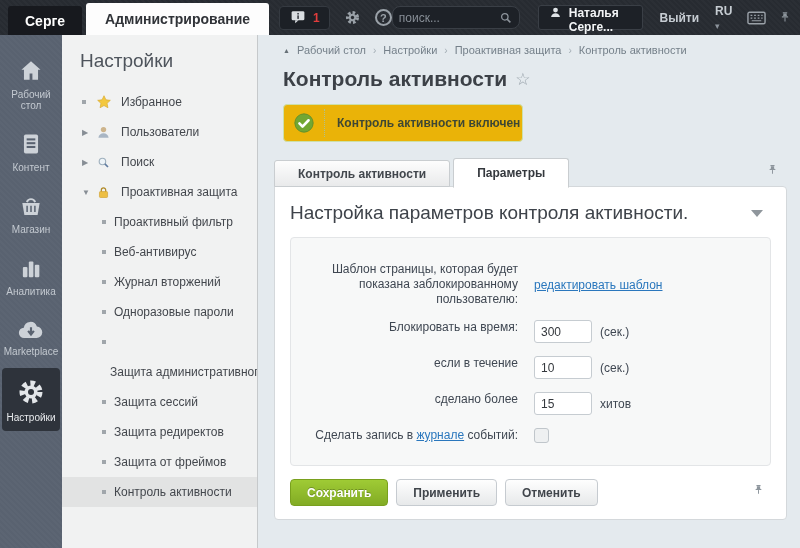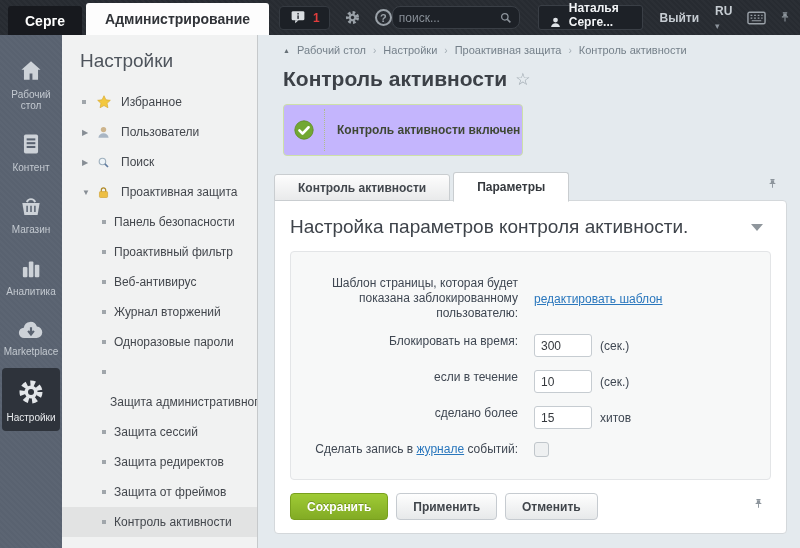--- a/index.html
+++ b/index.html
@@ -22,21 +22,21 @@
   .notif-count { color:#e13c3c; font-size:12px; font-weight:bold; }
   .tb-icon { margin-left:14px; display:flex; align-items:center; cursor:pointer; }
   .help-circle { width:17px; height:17px; border-radius:50%; border:2px solid #9aa1a8;
     color:#9aa1a8; font-size:11px; font-weight:bold; display:flex; align-items:center; justify-content:center; }
   .search-box { margin-left:auto; width:138px; height:23px; background:#1d2127;
     border:1px solid #3a3f46; border-radius:8px; display:flex; align-items:center; padding:0 6px; }
   .search-box input { flex:1; background:transparent; border:none; outline:none;
     color:#a7aeb6; font-size:12px; width:100px; }
   .search-box input::placeholder { color:#878e96; }
   .user-chip { margin-left:18px; height:25px; padding:0 10px; background:#1d2127;
-    border:1px solid #3a3f46; border-radius:3px; display:flex; align-items:flex-end; gap:7px;
+    border:1px solid #3a3f46; border-radius:3px; display:flex; align-items:flex-start; gap:7px;
     color:#f2f4f6; font-size:12px; font-weight:bold; cursor:pointer; }
   .logout { margin-left:16px; color:#c6ccd2; font-size:12px; font-weight:bold; cursor:pointer; }
   .lang { margin-left:16px; color:#c6ccd2; font-size:12px; font-weight:bold; cursor:pointer; }
   .lang .caret { color:#8d949c; font-size:9px; }
   .tb-pin { margin-left:12px; margin-right:8px; }
 
   
   .app { display:flex; height:513px; }
 
   
@@ -65,21 +65,21 @@
   
   .content { flex:1; padding:9px 13px 0 16px; overflow:hidden; }
   .breadcrumb { margin-left:9px; font-size:11px; color:#75808a; display:flex; align-items:center; gap:7px; }
   .bc-home { font-size:7px; color:#667077; }
   .bc-sep { color:#a4aeb5; font-size:10px; }
   .bc-link { cursor:pointer; }
   .page-title-row { margin:11px 0 0 9px; display:flex; align-items:center; gap:8px; }
   .page-title { font-size:21px; font-weight:bold; color:#3c4147; }
   .fav-star { color:#9aa4ac; font-size:17px; cursor:pointer; }
 
-  .banner { margin:13px 0 15px 9px; width:240px; height:52px; background:#c4b5fd;
+  .banner { margin:13px 0 15px 9px; width:240px; height:38px; background:#eab308;
     border:1px solid #cde0a8; border-radius:4px; display:flex; align-items:center; }
   .banner-check { margin:0 9px 0 9px; display:flex; }
   .banner-div { align-self:stretch; margin:4px 0; border-left:1px dotted #aebf8d; }
   .banner-text { margin-left:12px; font-size:12px; font-weight:bold; color:#3e4734; }
 
   .tabs-row { display:flex; align-items:flex-end; height:30px; position:relative; z-index:2; }
   .tab { height:27px; padding:0 23px; display:flex; align-items:center;
     background:linear-gradient(#fdfdfd,#e9eaeb); border:1px solid #c9cdd0;
     border-radius:3px 3px 0 0; font-size:12px; font-weight:bold; color:#42474d;
     margin-right:3px; cursor:pointer; }
@@ -294,24 +294,20 @@
         </span>
       <span class="m-ico">
         <svg width="15" height="15" viewBox="0 0 24 24">
             <path d="M8.5 11V8a3.5 3.5 0 0 1 7 0v3" fill="none" stroke="#b18a28" stroke-width="2"></path>
             <rect x="5.5" y="10.5" width="13" height="9.5" rx="1.5" fill="#edbf45" stroke="#cf9f2e"></rect>
           </svg>
       </span>
       <span class="m-label">Проактивная защита</span>
     </div>
 
-    <div class="m-item sub">
-      <span class="sq-bullet"></span>
-      <span class="m-label">Панель безопасности</span>
-    </div>
     <div class="m-item sub">
       <span class="sq-bullet"></span>
       <span class="m-label">Проактивный фильтр</span>
     </div>
     <div class="m-item sub">
       <span class="sq-bullet"></span>
       <span class="m-label">Веб-антивирус</span>
     </div>
     <div class="m-item sub">
       <span class="sq-bullet"></span>

